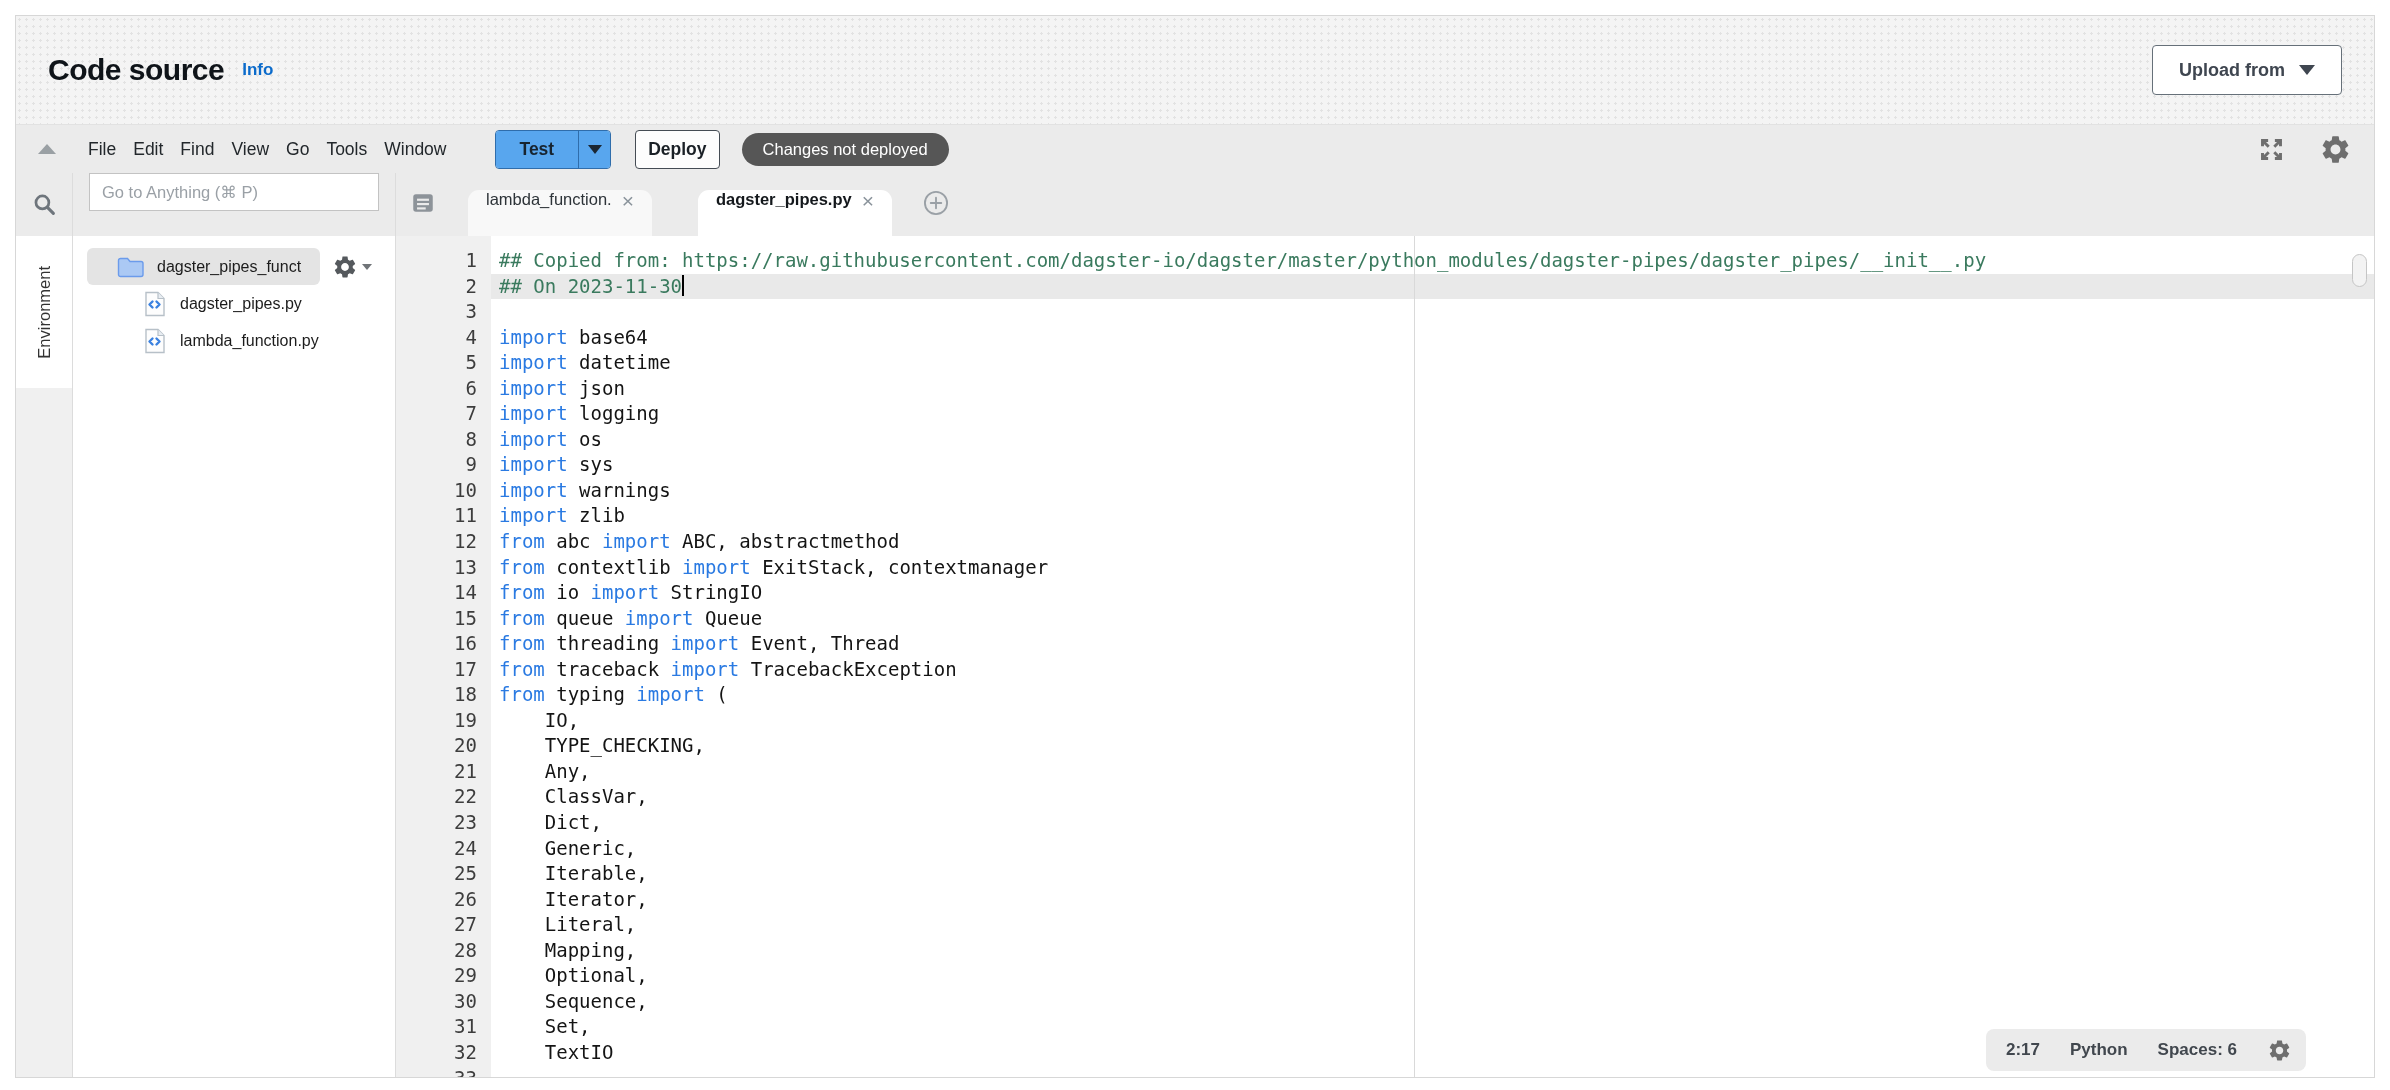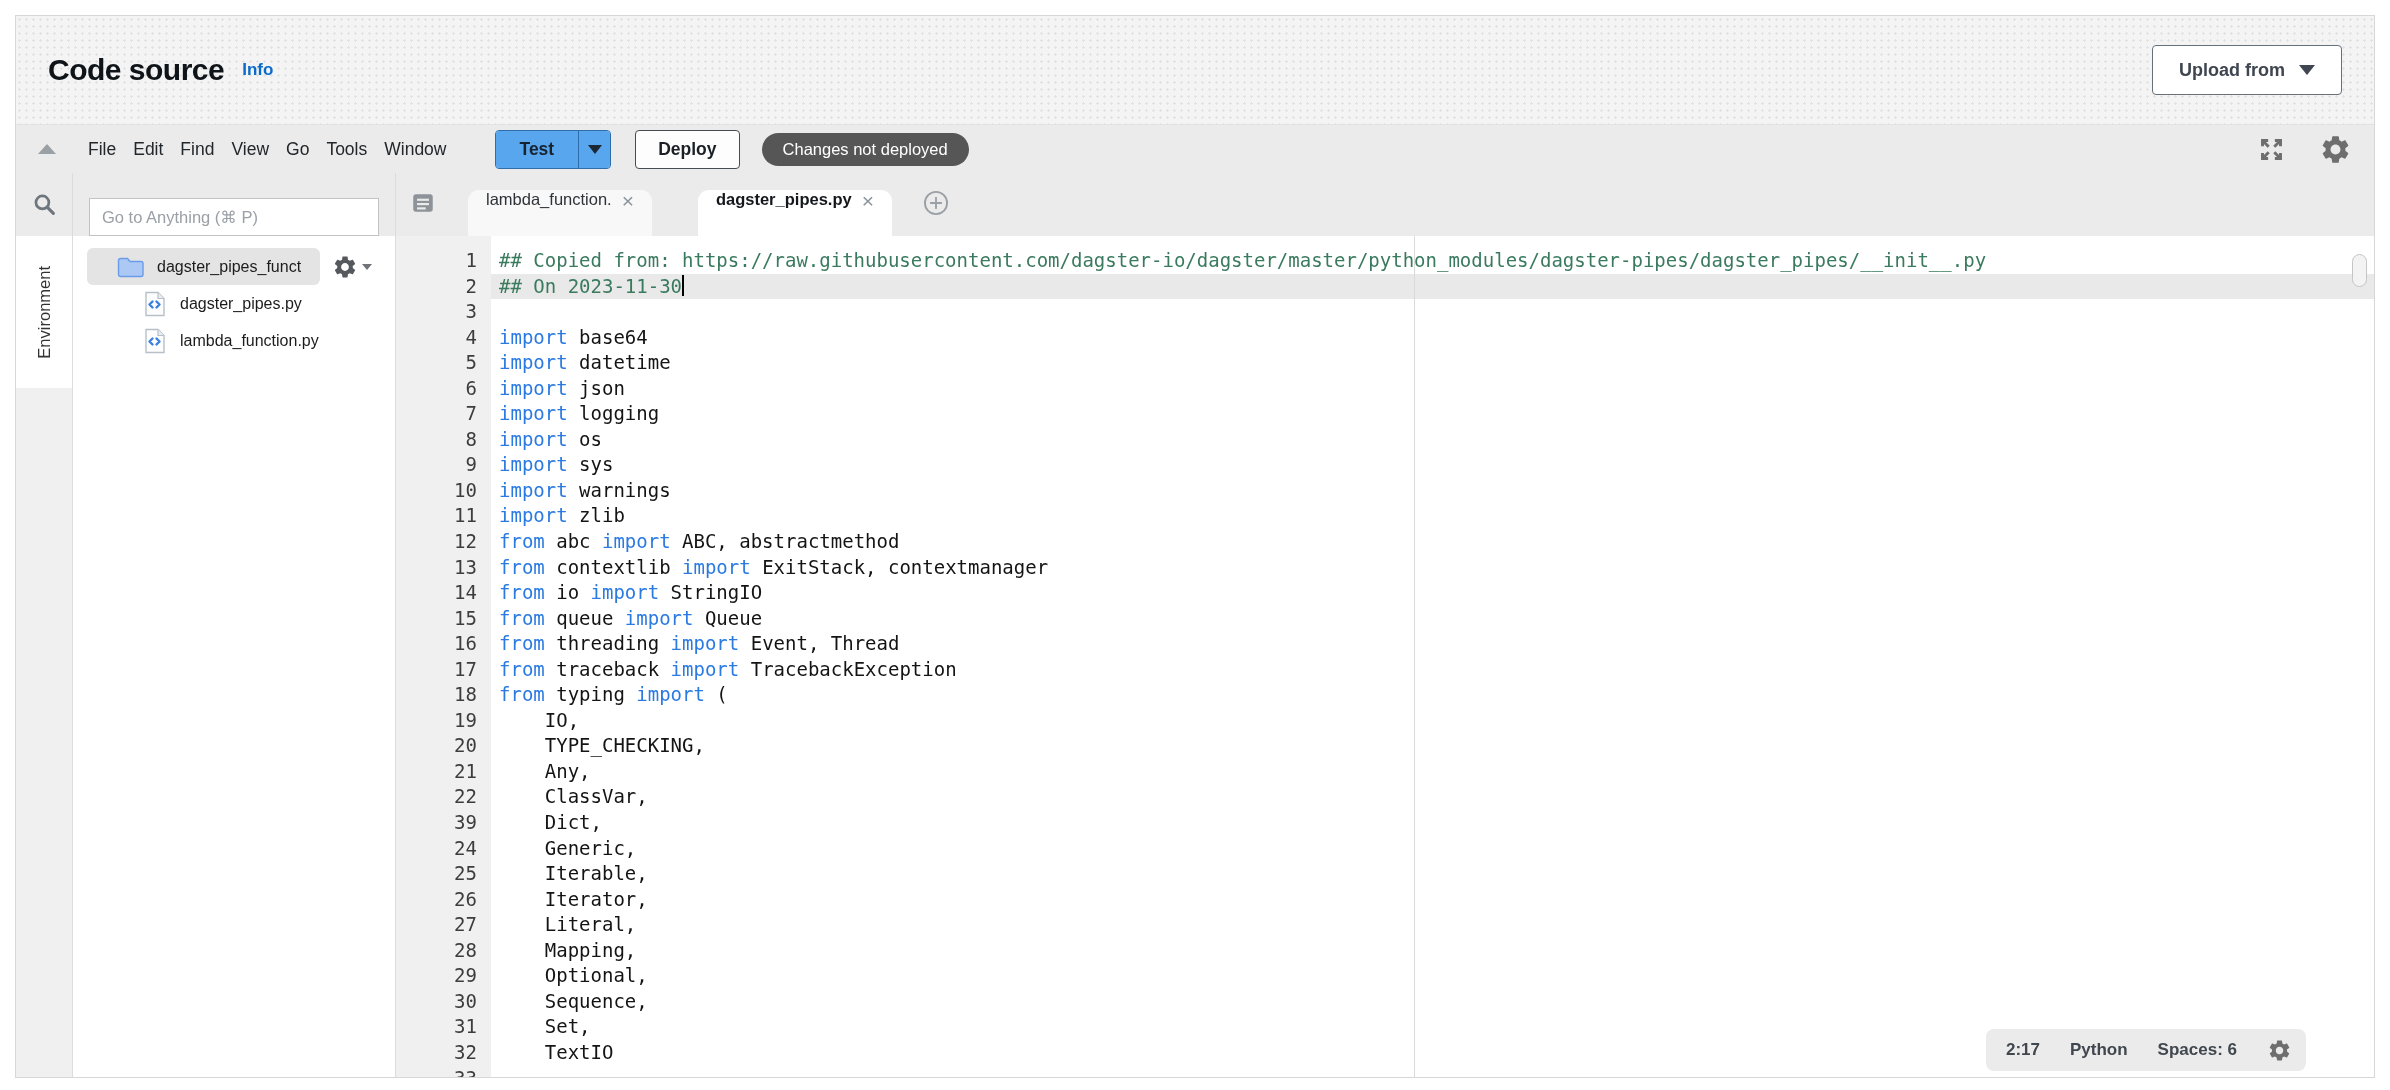--- a/index.html
+++ b/index.html
@@ -20,36 +20,36 @@
 
   
   .menubar { height:49px; flex:0 0 49px; background:#ebebeb; display:flex; align-items:center; padding:0 22px; border-top:1px solid #e2e2e2; }
   .collapse-tri { width:0; height:0; border-left:9px solid transparent; border-right:9px solid transparent; border-bottom:10px solid #9aa0a4; margin-right:32px; cursor:pointer; }
   .menus { display:flex; gap:17px; font-size:17.5px; color:#22272b; }
   .menus span { cursor:pointer; }
   .test-split { display:flex; margin-left:48px; border:1px solid #2f6dab; border-radius:4px; overflow:hidden; cursor:pointer; }
   .test-main { background:var(--test-bg); padding:8px 24px; font-size:17.5px; font-weight:bold; color:#172430; }
   .test-caret { background:var(--test-bg); border-left:1px solid #2f6dab; width:32px; display:flex; align-items:center; justify-content:center; }
   .test-caret .tri { width:0; height:0; border-left:7px solid transparent; border-right:7px solid transparent; border-top:9px solid #1b2733; }
-  .deploy-btn { margin-left:24px; background:#fdfdfd; border:1px solid #454c54; border-radius:4px; padding:8px 22px;
+  .deploy-btn { margin-left:24px; background:#fdfdfd; border:1px solid #454c54; border-radius:4px; padding:8px 12px;
     font-size:17.5px; font-weight:bold; color:#1a2026; cursor:pointer; }
   .status-pill-badge { margin-left:22px; background:var(--badge-bg); color:#fff; border-radius:18px; padding:7px 21px; font-size:16.5px; }
   .menubar-right { margin-left:auto; display:flex; align-items:center; gap:34px; }
   .icon-btn { cursor:pointer; display:flex; align-items:center; justify-content:center; }
 
   
   .workspace { flex:1; display:flex; min-height:0; }
   .leftcol { width:57px; flex:0 0 57px; background:#f0f0f0; border-right:1px solid #dcdcdc; display:flex; flex-direction:column; }
   .search-icon-box { height:63px; flex:0 0 63px; background:#ebebeb; display:flex; align-items:center; justify-content:center; }
   .env-tab { background:#fff; height:152px; display:flex; align-items:center; justify-content:center; cursor:pointer; }
   .env-label { writing-mode:vertical-rl; transform:rotate(180deg); font-size:16.5px; color:#333; }
   .leftcol-rest { flex:1; background:#f0f0f0; }
 
   .treecol { width:323px; flex:0 0 323px; background:#fff; border-right:1px solid #dcdcdc; display:flex; flex-direction:column; }
-  .search-row { height:63px; flex:0 0 63px; background:#ebebeb; display:flex; align-items:flex-end; padding:0 16px; }
+  .search-row { height:63px; flex:0 0 63px; background:#ebebeb; display:flex; align-items:flex-start; padding:0 16px; }
   .search-row input { width:100%; height:38px; border:1px solid #c3c3c3; background:#fff; padding:0 12px; font-size:16.5px; color:#333; font-family:"Liberation Sans", sans-serif; }
   .search-row input::placeholder { color:#9aa0a6; }
   .tree { flex:1; padding-top:12px; font-size:16px; color:#1c1c1c; }
   .tree-row { height:37px; display:flex; align-items:center; cursor:pointer; white-space:nowrap; }
   .folder-bubble { display:flex; align-items:center; background:#e4e4e4; border-radius:6px; height:37px; margin-left:14px; padding:0 10px 0 4px; width:233px; overflow:hidden; }
   .disc-tri { width:0; height:0; border-left:7px solid transparent; border-right:7px solid transparent; border-top:9px solid #5f6periodic368; border-top-color:#5f6368; margin-right:12px; }
   .folder-label { overflow:hidden; text-overflow:clip; }
   .gear-caret { display:flex; align-items:center; margin-left:12px; gap:4px; }
   .gear-caret .tri { width:0; height:0; border-left:5px solid transparent; border-right:5px solid transparent; border-top:6px solid #707478; }
   .file-row { padding-left:71px; gap:14px; }
@@ -230,21 +230,21 @@
             <div>13</div>
             <div>14</div>
             <div>15</div>
             <div>16</div>
             <div>17</div>
             <div>18</div>
             <div>19</div>
             <div>20</div>
             <div>21</div>
             <div>22</div>
-            <div>39</div>
+            <div>23</div>
             <div>24</div>
             <div>25</div>
             <div>26</div>
             <div>27</div>
             <div>28</div>
             <div>29</div>
             <div>30</div>
             <div>31</div>
             <div>32</div>
             <div>33</div>

